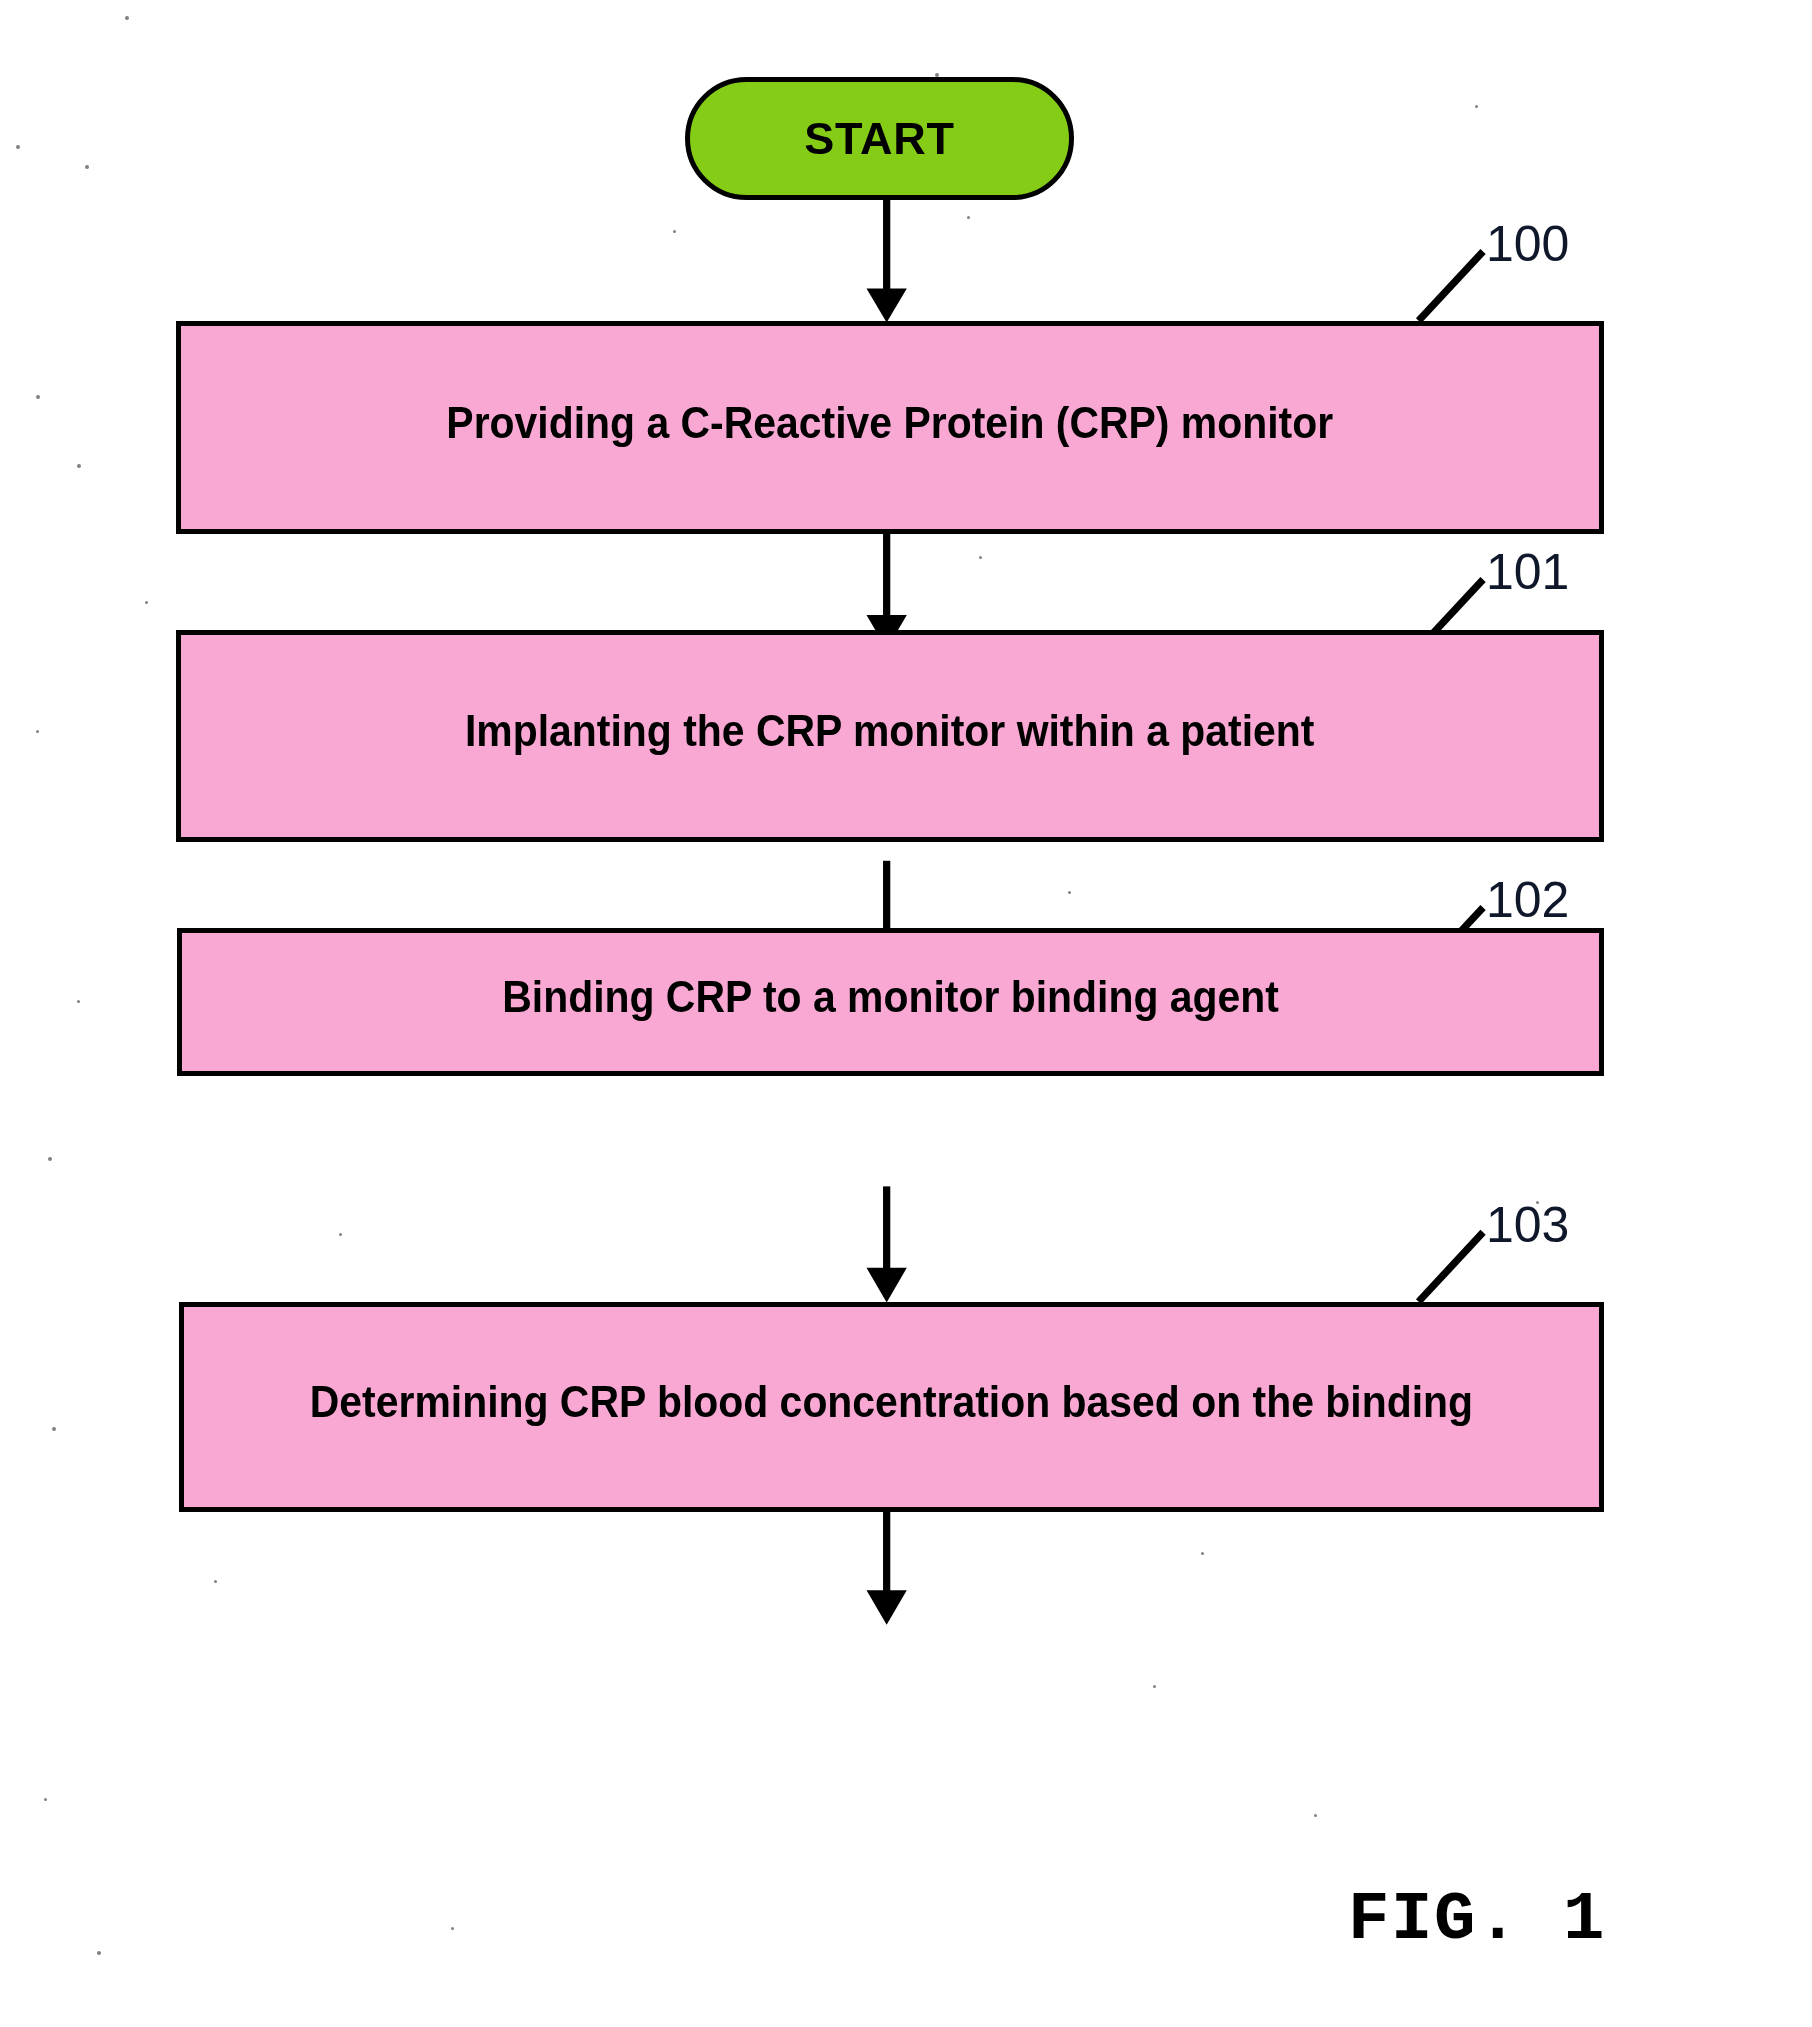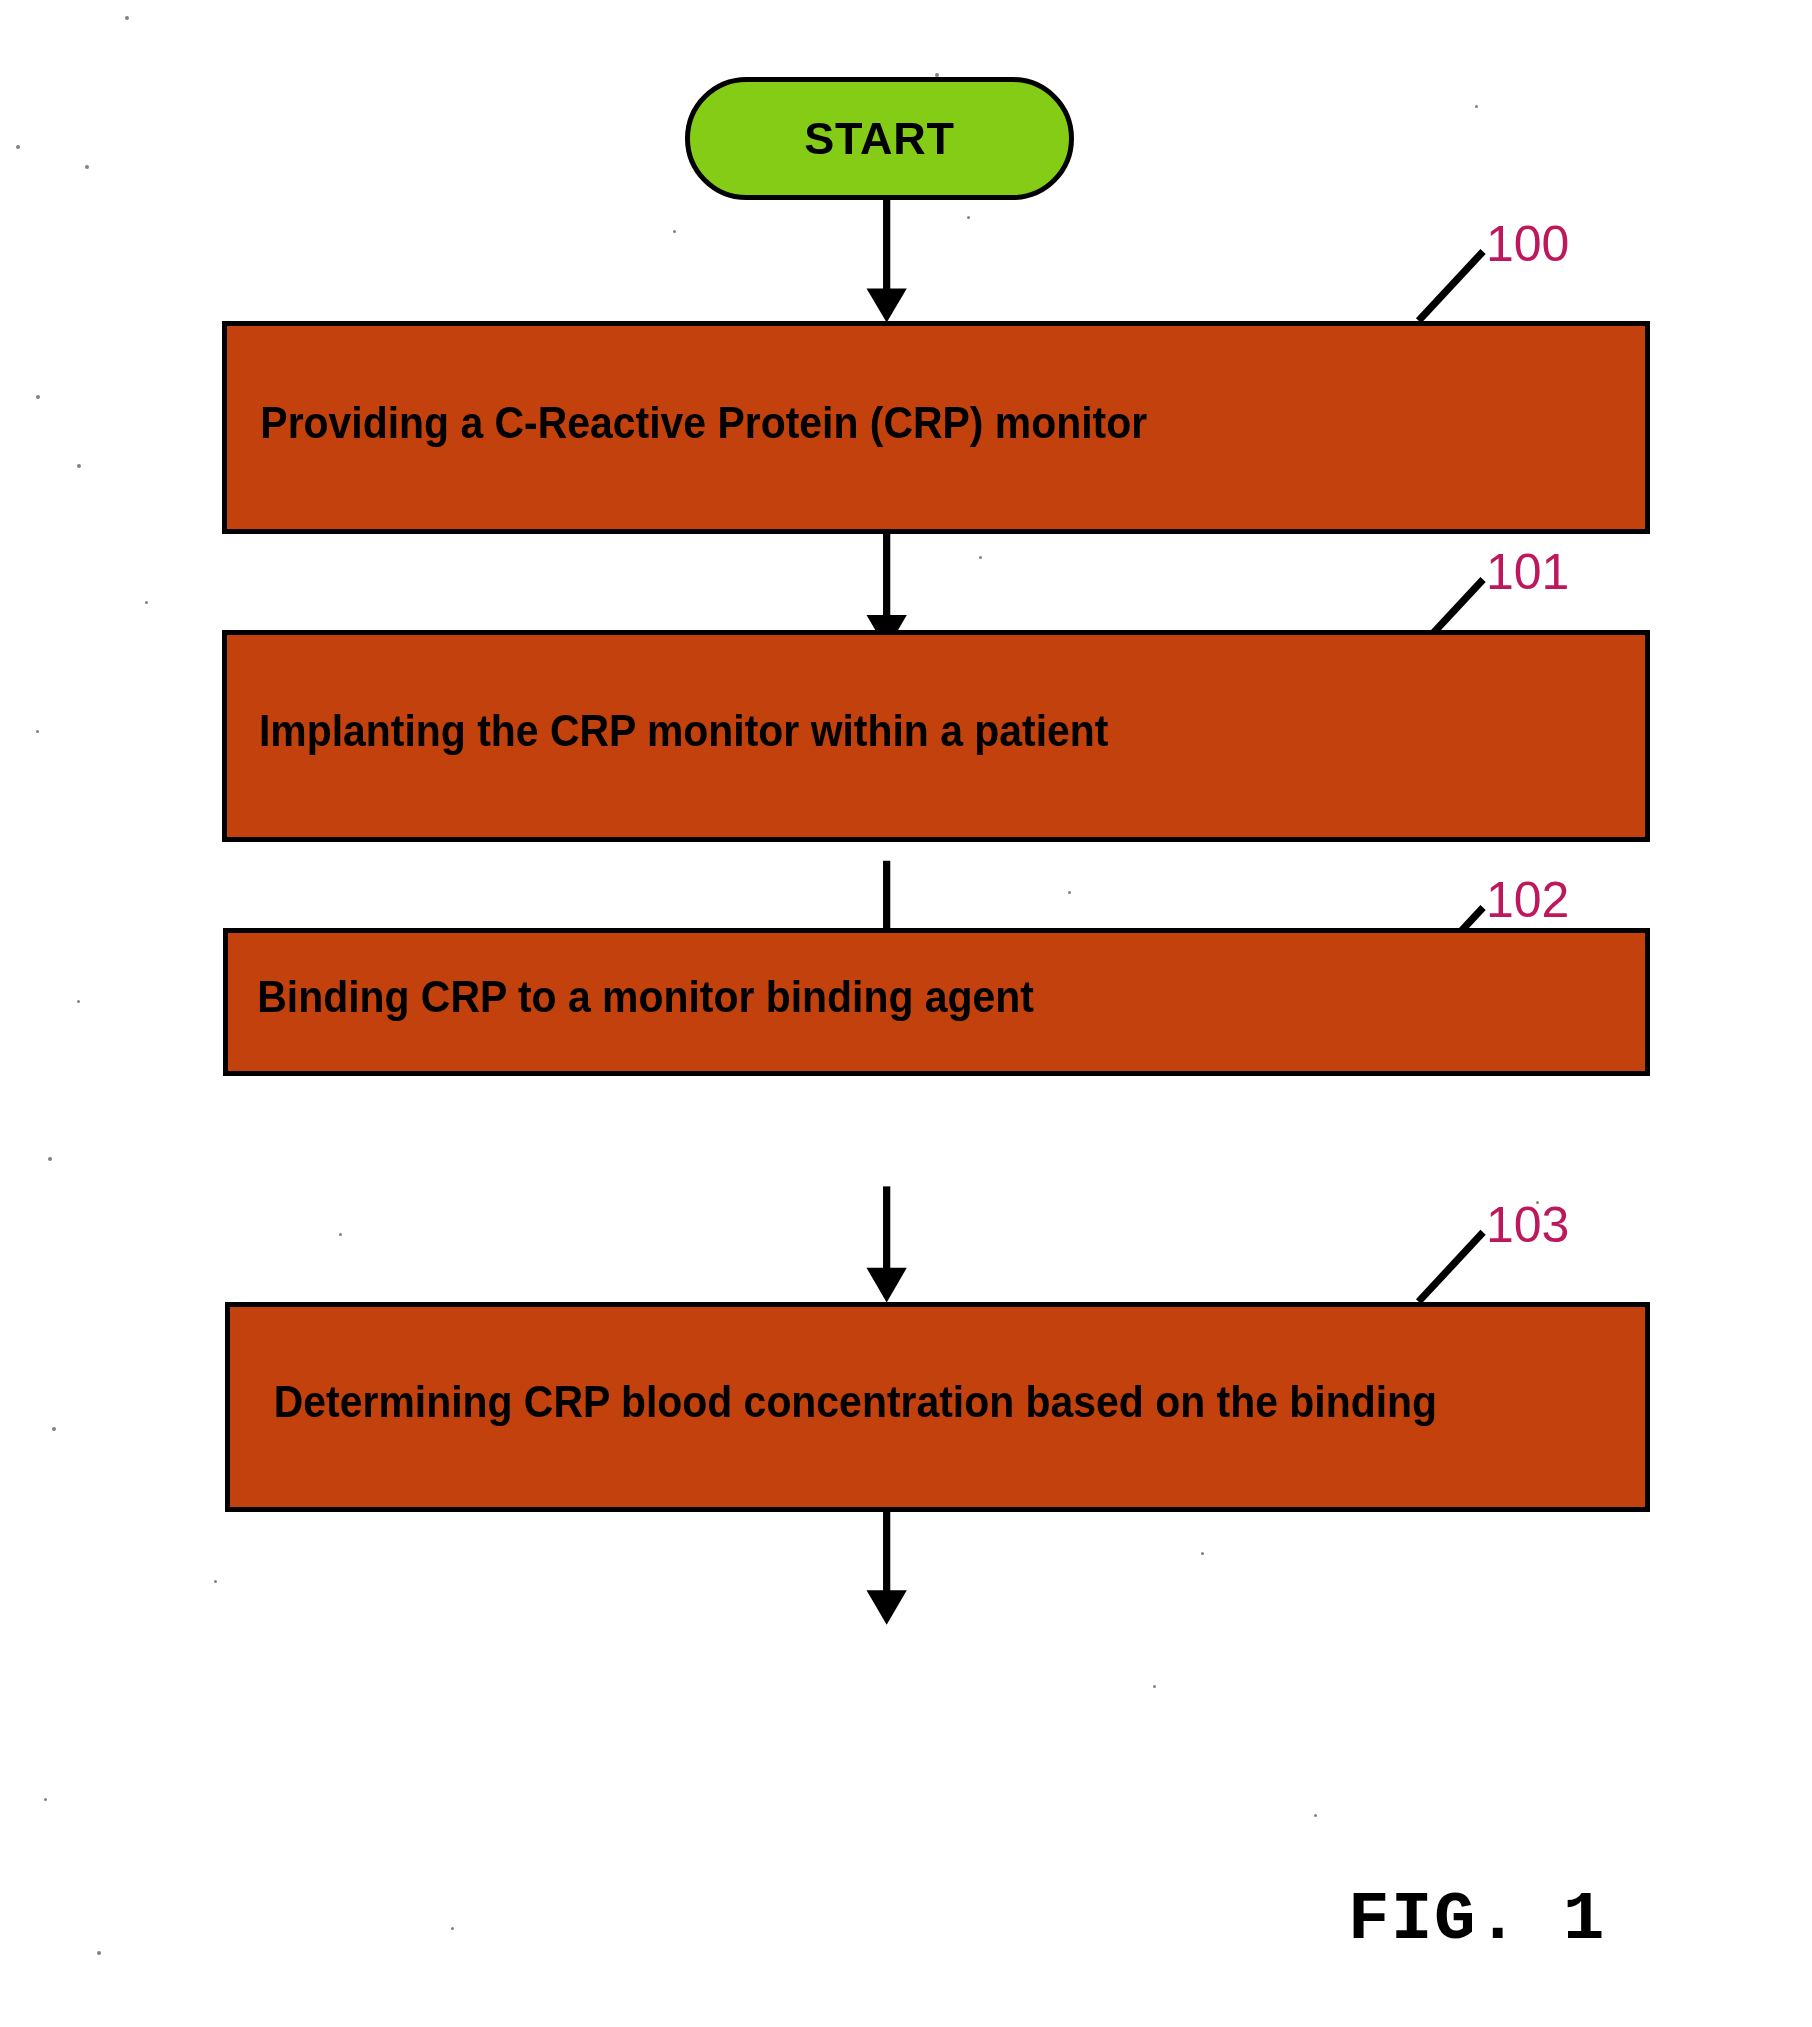--- a/index.html
+++ b/index.html
@@ -42,25 +42,24 @@
     letter-spacing: 0.8px;
     color: #000000;
     line-height: 1;
   }
 
   
   .procbox {
     position: absolute;
     box-sizing: border-box;
     border: 5.6px solid #000000;
-    background: #c2410c;
+    background: #f9a8d4;
     display: flex;
     align-items: center;
-    justify-content: flex-start;
-    margin-left: 46px;
+    justify-content: center;
   }
   .procbox .boxlabel {
     font-family: "Liberation Sans", sans-serif;
     font-size: 44px;
     font-weight: 700;
     color: #000000;
     line-height: 1.1;
     transform: scaleX(0.93);
     white-space: nowrap;
     position: relative;
@@ -76,21 +75,21 @@
     height: 2027px;
     pointer-events: none;
   }
 
   
   .refnum {
     position: absolute;
     font-family: "Liberation Sans", sans-serif;
     font-size: 50px;
     font-weight: 400;
-    color: #be185d;
+    color: #0f172a;
     line-height: 1;
     white-space: nowrap;
   }
 
   
   .figcaption {
     position: absolute;
     font-family: Liberation Mono, monospace;
     font-size: 69px;
     font-weight: 700;

